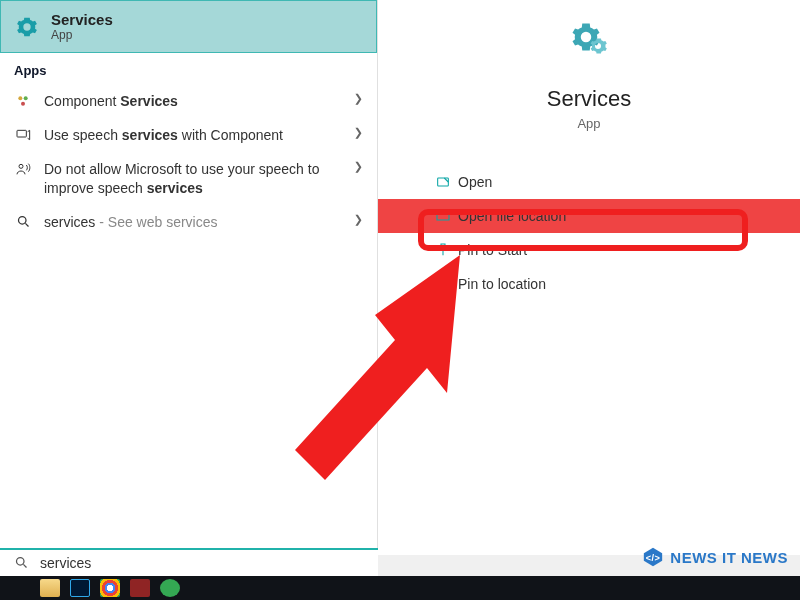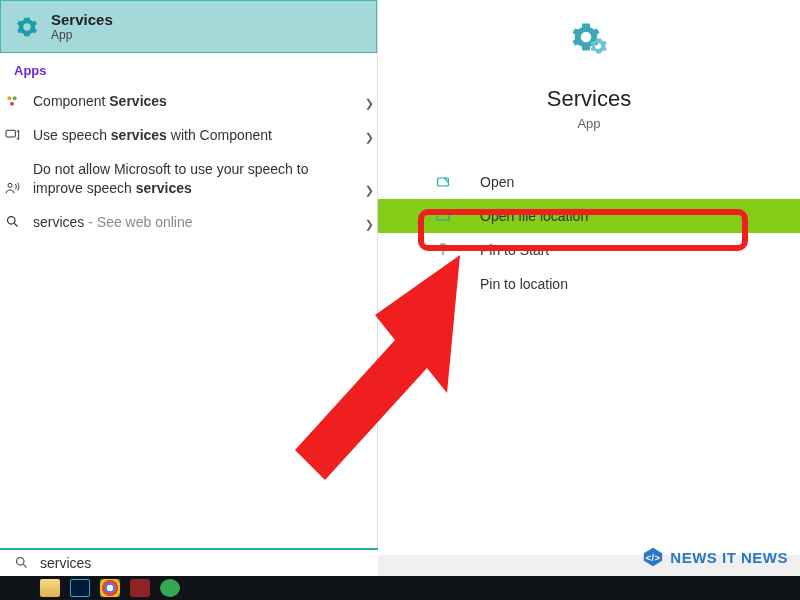--- a/index.html
+++ b/index.html
@@ -4,33 +4,33 @@
 <style>
 *{margin:0;padding:0;box-sizing:border-box;font-family:"Segoe UI",Arial,sans-serif}
 body{width:800px;height:600px;background:#f0f0f0;position:relative;overflow:hidden}
 .container{display:flex;height:555px;background:#fff}
 .left-panel{width:378px;border-right:1px solid #e0e0e0;display:flex;flex-direction:column}
 .best-match{background:#a5d8d8;padding:10px 14px;display:flex;align-items:center;gap:12px;border:1px solid #3fb8b3}
 .best-match .icon-wrap{width:24px;height:24px;display:flex;align-items:center;justify-content:center}
 .best-match .txt{display:flex;flex-direction:column}
 .best-match .title{font-size:15px;font-weight:600;color:#222}
 .best-match .sub{font-size:12px;color:#444}
-.section-header{font-size:13px;font-weight:600;padding:10px 14px 6px;color:#6d28d9}
-.result-item{display:flex;align-items:flex-end;padding:8px 3px;gap:12px;cursor:pointer;position:relative}
+.section-header{font-size:13px;font-weight:600;padding:10px 14px 6px;color:#0f172a}
+.result-item{display:flex;align-items:flex-start;padding:8px 14px;gap:12px;cursor:pointer;position:relative}
 .result-item .ri-icon{width:18px;height:18px;display:flex;align-items:center;justify-content:center;flex-shrink:0}
 .result-item .ri-text{flex:1;font-size:14px;color:#333;line-height:1.3}
 .result-item .chev{color:#666;font-size:11px}
 .result-item b{font-weight:700}
 .right-panel{flex:1;padding:20px 0 0 0;display:flex;flex-direction:column;align-items:center;position:relative}
 .app-icon-big{width:36px;height:36px;margin-top:2px}
 .app-title-big{font-size:22px;margin-top:28px;color:#222}
 .app-sub-big{font-size:13px;color:#666;margin-top:4px}
 .ctx-menu{width:100%;margin-top:34px}
-.ctx-item{display:flex;align-items:center;gap:28px;padding:8px 0 8px 56px;font-size:14px;color:#333;cursor:pointer;position:relative}
-.ctx-item.highlight-bg{background:#84cc16}
+.ctx-item{display:flex;align-items:center;gap:6px;padding:8px 0 8px 56px;font-size:14px;color:#333;cursor:pointer;position:relative}
+.ctx-item.highlight-bg{background:#ef4444}
 .ctx-icon{width:18px;height:18px;display:flex;align-items:center;justify-content:center;color:#0aa5a5;flex-shrink:0}
 .red-box{position:absolute;border:6px solid #ef1f1f;border-radius:10px;left:418px;top:209px;width:330px;height:42px;pointer-events:none}
 .red-arrow{position:absolute;left:265px;top:255px;width:200px;height:240px;pointer-events:none}
 .search-bar{position:absolute;left:0;bottom:24px;width:378px;height:28px;border-top:2px solid #20b2aa;background:#fff;display:flex;align-items:center;padding:0 14px;gap:10px}
 .search-bar .sicon{width:16px;height:16px}
 .search-bar input{border:none;outline:none;font-size:14px;flex:1;color:#333}
 .taskbar{position:absolute;bottom:0;left:0;width:800px;height:24px;background:#101318;display:flex;align-items:center;padding-left:40px;gap:10px}
 .tb-icon{width:20px;height:18px;border-radius:2px}
 .watermark{position:absolute;right:12px;bottom:32px;display:flex;align-items:center;gap:6px;font-size:15px;font-weight:600;color:#2a78c8;letter-spacing:0.5px}
 .gear-svg{fill:#1a9da8}
@@ -87,21 +87,21 @@
       <span class="chev">❯</span>
     </div>
 
     <div class="result-item">
       <span class="ri-icon">
         <svg viewBox="0 0 24 24" width="15" height="15" fill="none" stroke="#333" stroke-width="2">
             <circle cx="10" cy="10" r="6"></circle>
             <path d="M20 20l-5-5"></path>
           </svg>
       </span>
-      <span class="ri-text"><span>services</span><span style="color:#888"> - See web online</span></span>
+      <span class="ri-text"><span>services</span><span style="color:#888"> - See web services</span></span>
       <span class="chev">❯</span>
     </div>
   </div>
 
   <div class="right-panel">
     <span class="app-icon-big">
       <svg viewBox="0 0 24 24" width="36" height="36">
           <path fill="#3da7b5" d="M10 6.5a3.5 3.5 0 100 7 3.5 3.5 0 000-7zm7.5 3.5c0 .5-.1 1-.2 1.5l1.7 1.3-1.7 2.9-2-.7c-.8.6-1.6 1-2.5 1.3L12.5 19h-5l-.3-2.7c-.9-.3-1.7-.7-2.5-1.3l-2 .7L1 12.8l1.7-1.3c-.1-.5-.2-1-.2-1.5s.1-1 .2-1.5L1 7.2l1.7-2.9 2 .7c.8-.6 1.6-1 2.5-1.3L7.5 1h5l.3 2.7c.9.3 1.7.7 2.5 1.3l2-.7 1.7 2.9-1.7 1.3c.1.5.2 1 .2 1.5z"></path>
           <path fill="#6cc5d0" d="M18 14a2 2 0 100 4 2 2 0 000-4zm5 2c0 .3 0 .6-.1.9l1 .8-1 1.7-1.2-.4c-.4.4-1 .7-1.5.8l-.2 1.2h-3l-.2-1.2c-.5-.1-1.1-.4-1.5-.8l-1.2.4-1-1.7 1-.8c-.1-.3-.1-.6-.1-.9s0-.6.1-.9l-1-.8 1-1.7 1.2.4c.4-.4 1-.7 1.5-.8l.2-1.2h3l.2 1.2c.5.1 1.1.4 1.5.8l1.2-.4 1 1.7-1 .8c.1.3.1.6.1.9z"></path>
         </svg>

